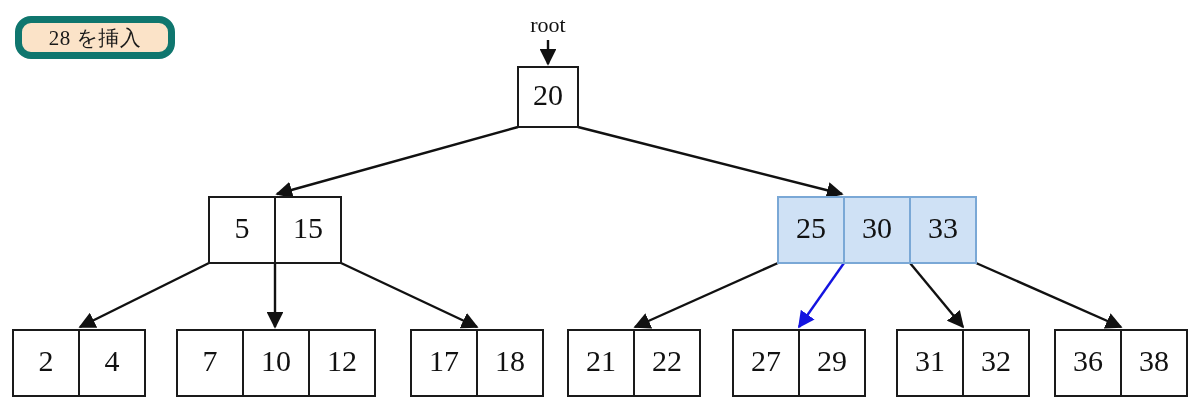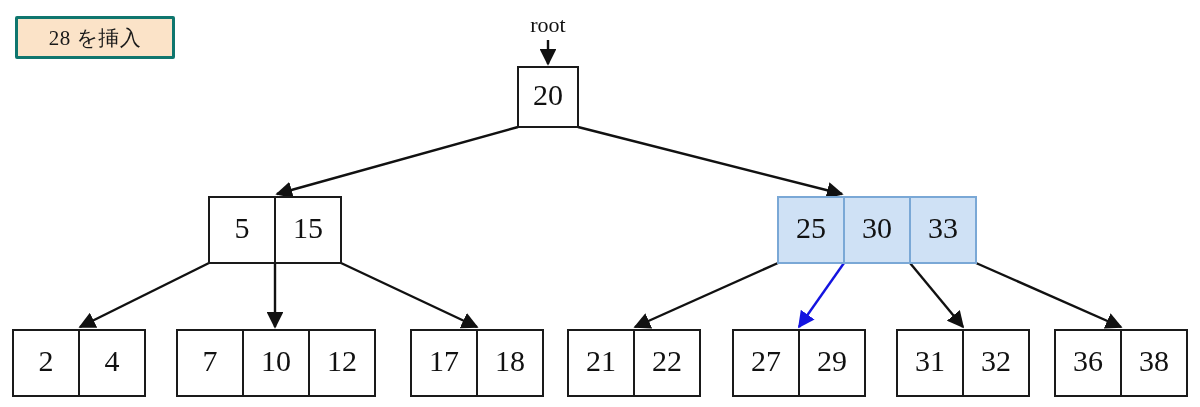--- a/index.html
+++ b/index.html
@@ -71,23 +71,23 @@
   #badge {
     position: absolute;
     display: flex;
     align-items: center;
     justify-content: center;
     box-sizing: border-box;
     left: 15px;
     top: 16px;
     width: 160px;
     height: 43px;
-    border-radius: 2px;
+    border-radius: 16px;
     background: #fbe3c8;
-    border: 3px solid #0f766e;
+    border: 7px solid #0f766e;
     font-family: "Liberation Serif", serif;
     font-size: 21px;
     color: #1a1a1a;
     letter-spacing: 0.5px;
   }
 </style>
 </head>
 <body>
 
 <div id="stage">

